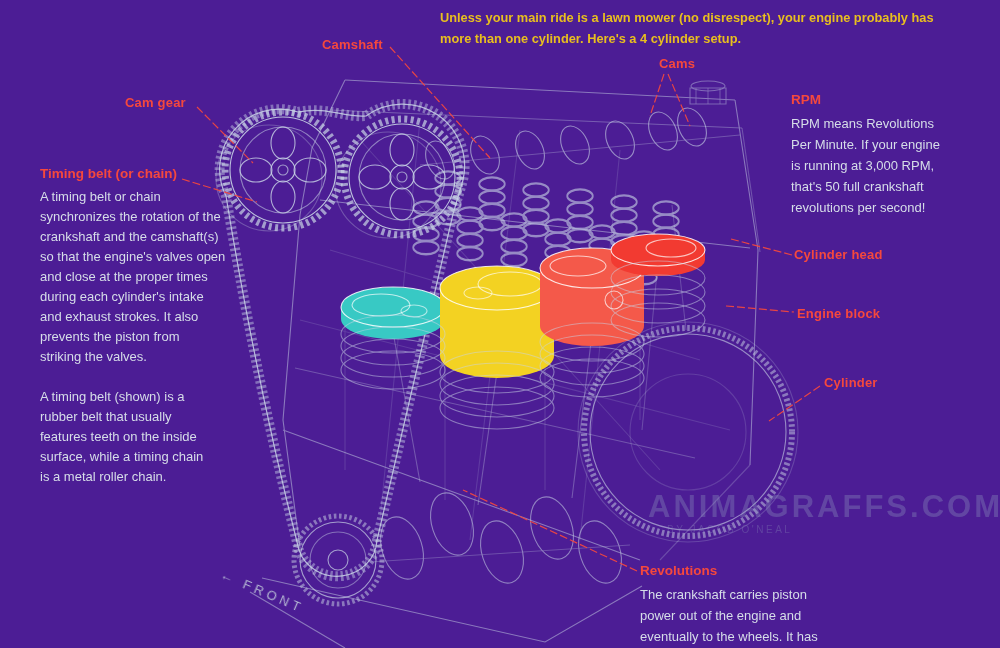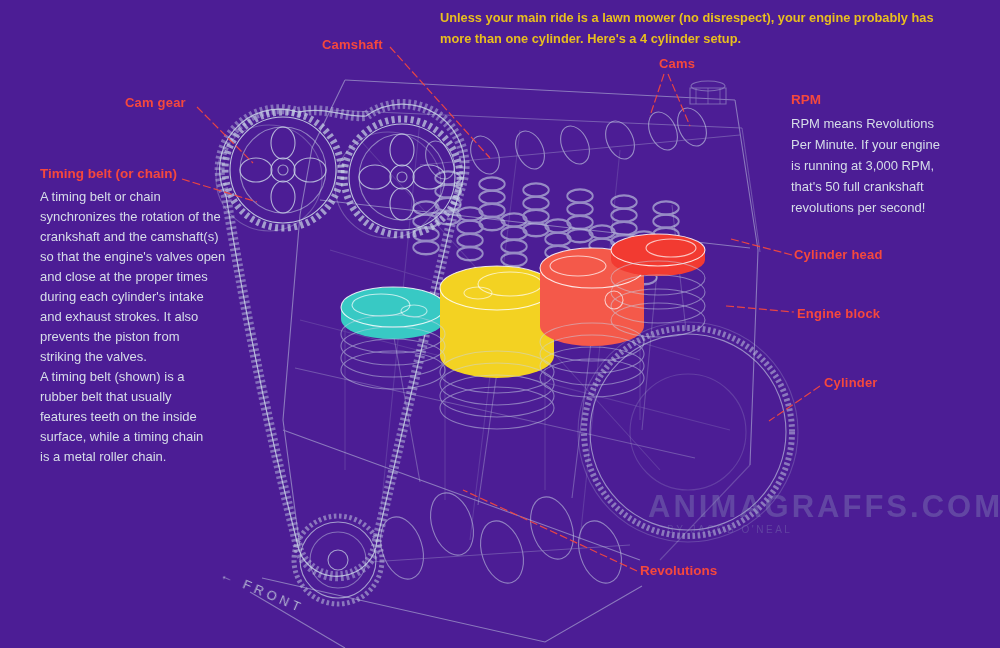--- a/index.html
+++ b/index.html
@@ -5,21 +5,21 @@
   html,body{margin:0;padding:0;background:#030f28;}
   .stage{position:relative;width:1000px;height:648px;background:#4c1d95;overflow:hidden;
          font-family:"Liberation Sans",sans-serif;}
   svg.engine{position:absolute;left:0;top:0;width:1000px;height:648px;}
   .intro{position:absolute;left:440px;top:7px;width:560px;color:#e9bf1e;font-weight:700;
          font-size:12.8px;line-height:21px;white-space:pre-line;letter-spacing:0;}
   .label{position:absolute;color:#f5483d;font-weight:700;font-size:13px;letter-spacing:.2px;}
   .sec{position:absolute;}
   .sec-title{color:#f5483d;font-weight:700;font-size:13.5px;margin:0 0 6px 0;}
   .sec-body{color:#d6dde8;font-size:13px;line-height:20px;white-space:pre-line;margin:0;}
-  .sec-body + .sec-body{}
+  .sec-body + .sec-body{margin-top:20px;}
   #sec-rpm .sec-body, #sec-crankshaft .sec-body{line-height:21px;}
   .front{position:absolute;left:224px;top:567px;color:#c3cddc;font-size:13px;letter-spacing:4px;
          transform:rotate(23deg);transform-origin:left top;opacity:.85;}
   .wm1{position:absolute;left:648px;top:489px;font-size:31px;font-weight:700;letter-spacing:3px;
        color:rgba(150,166,195,.30);}
   .wm2{position:absolute;left:667px;top:524px;font-size:10px;letter-spacing:2.5px;
        color:rgba(150,166,195,.28);}
 </style>
 </head>
 <body>
@@ -228,20 +228,23 @@
     <p class="sec-title">RPM</p>
     <p class="sec-body">RPM means Revolutions
 Per Minute. If your engine
 is running at 3,000 RPM,
 that's 50 full crankshaft
 revolutions per second!</p>
   </div>
 
   <div class="sec" id="sec-crankshaft" style="left:640px;top:563px;width:260px;">
     <p class="sec-title">Revolutions</p>
+    <p class="sec-body">The crankshaft carries piston
+power out of the engine and
+eventually to the wheels. It has</p>
   </div>
 
   <div class="front">← FRONT</div>
 
   <div class="wm1">ANIMAGRAFFS.COM</div>
   <div class="wm2">BY JACOB O'NEAL</div>
 
 </div>
 
 </body></html>

